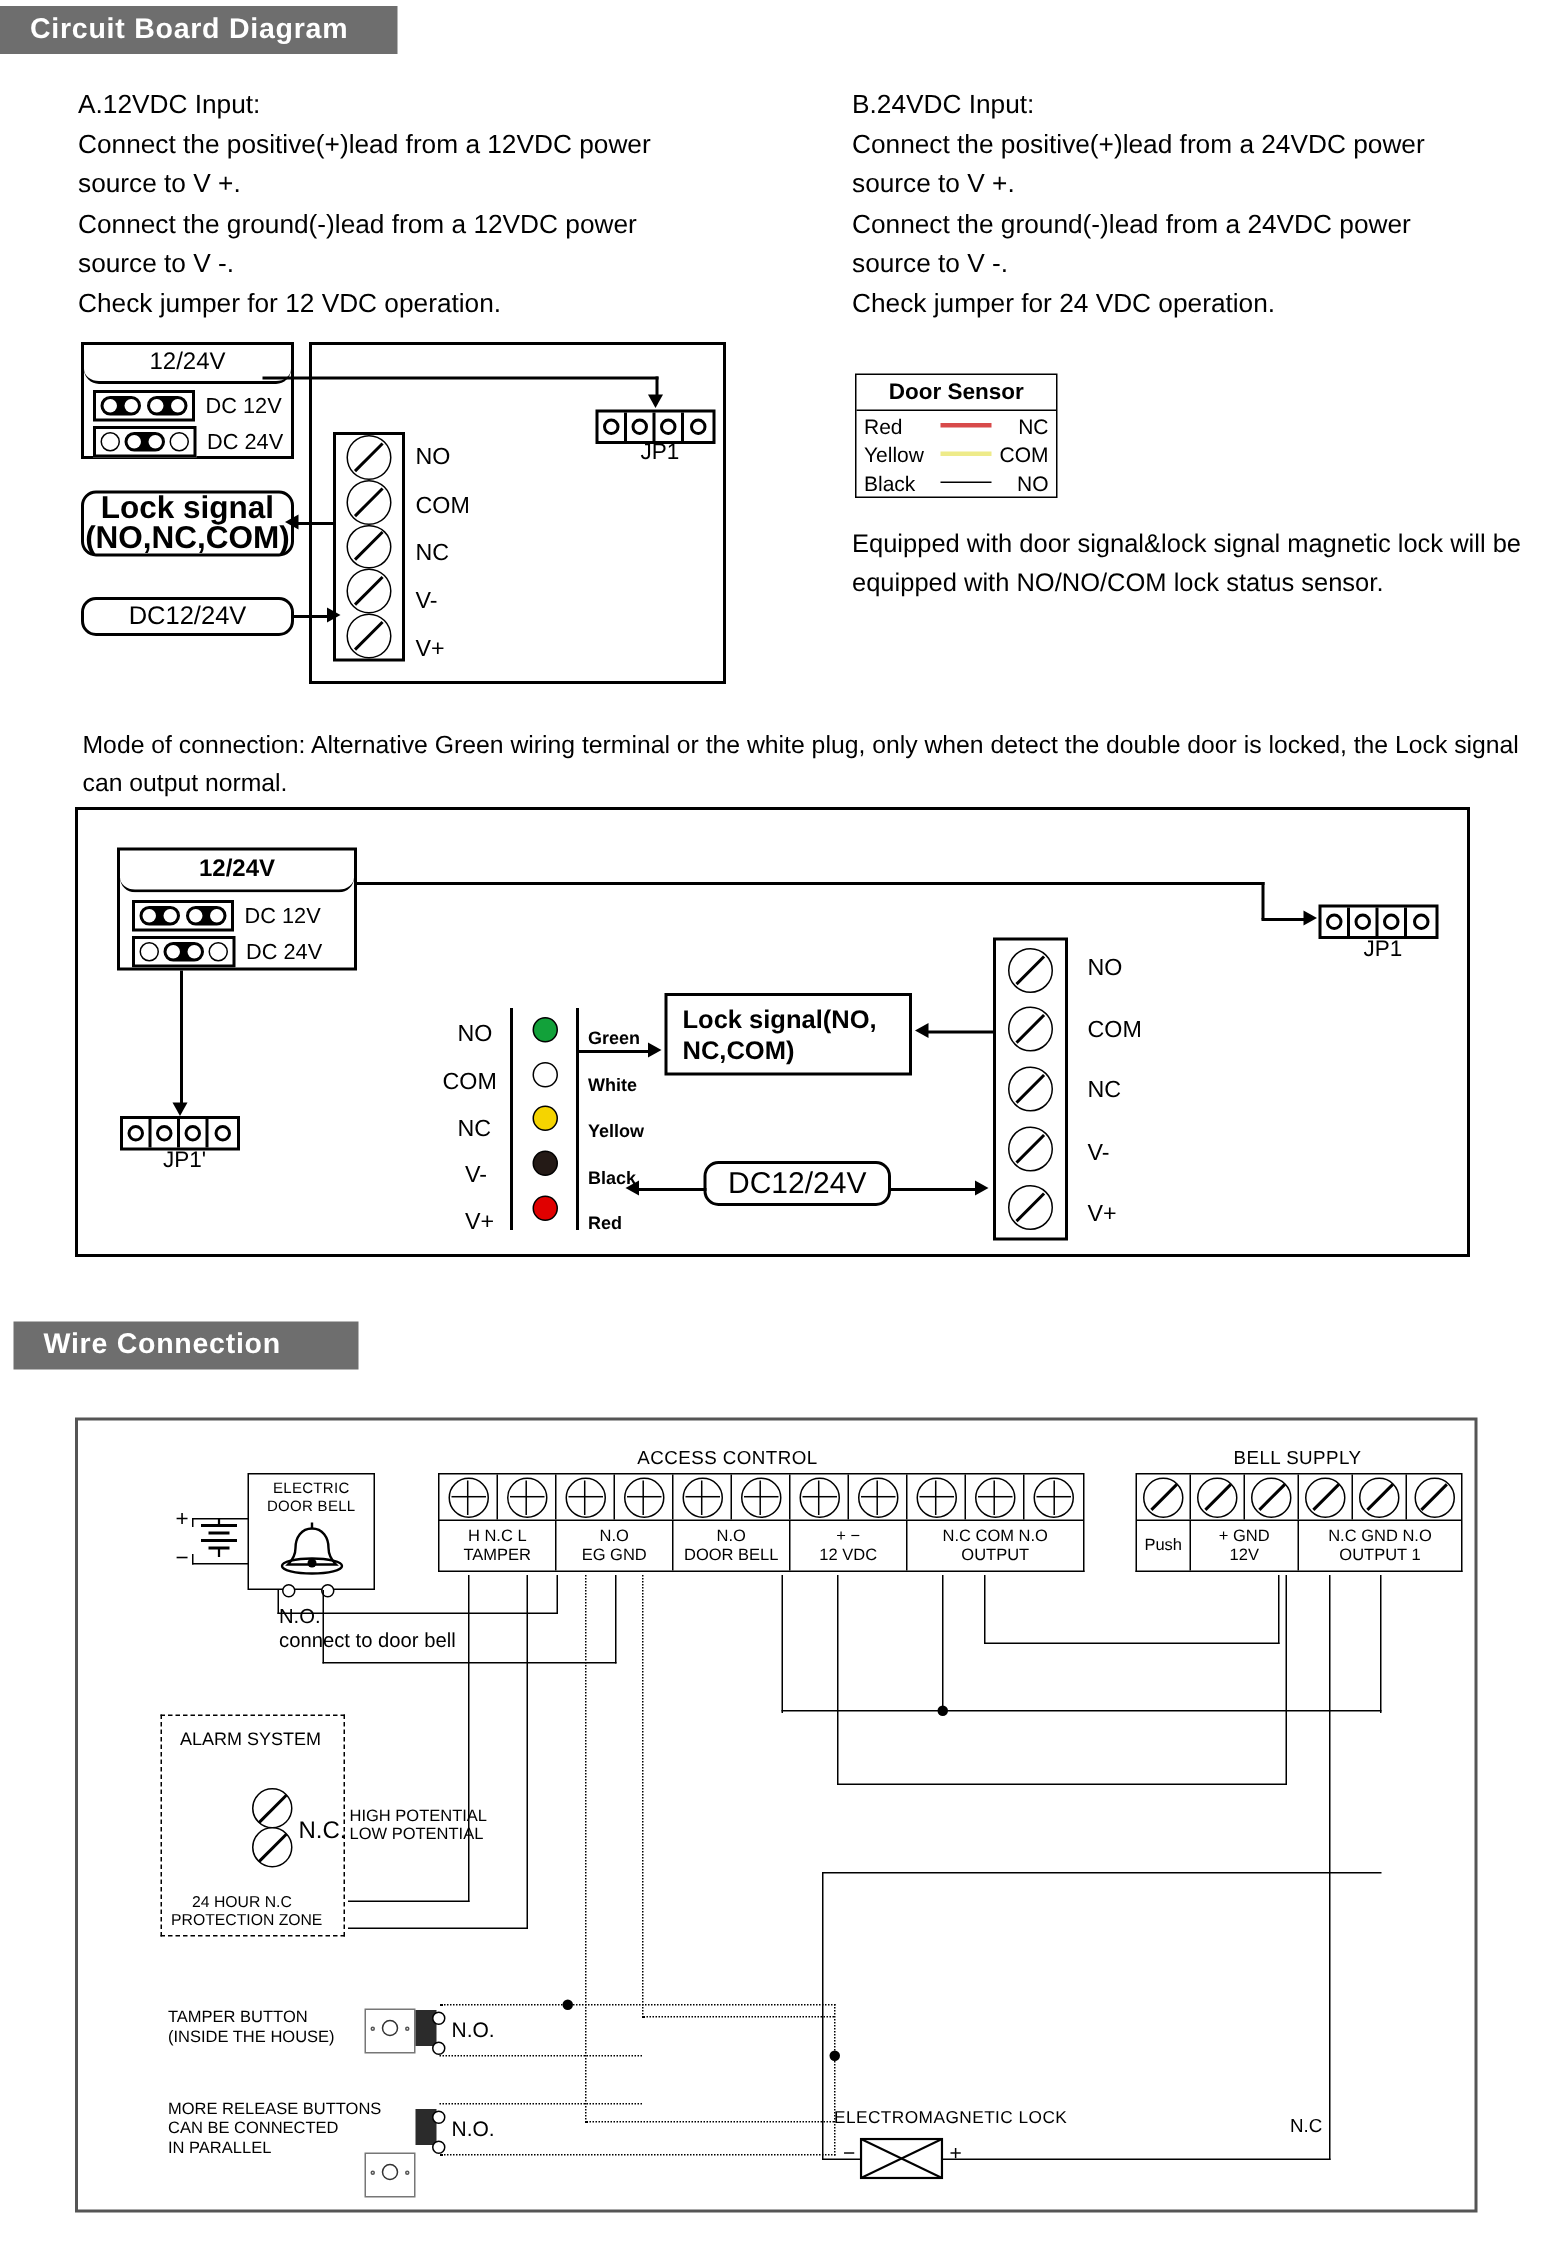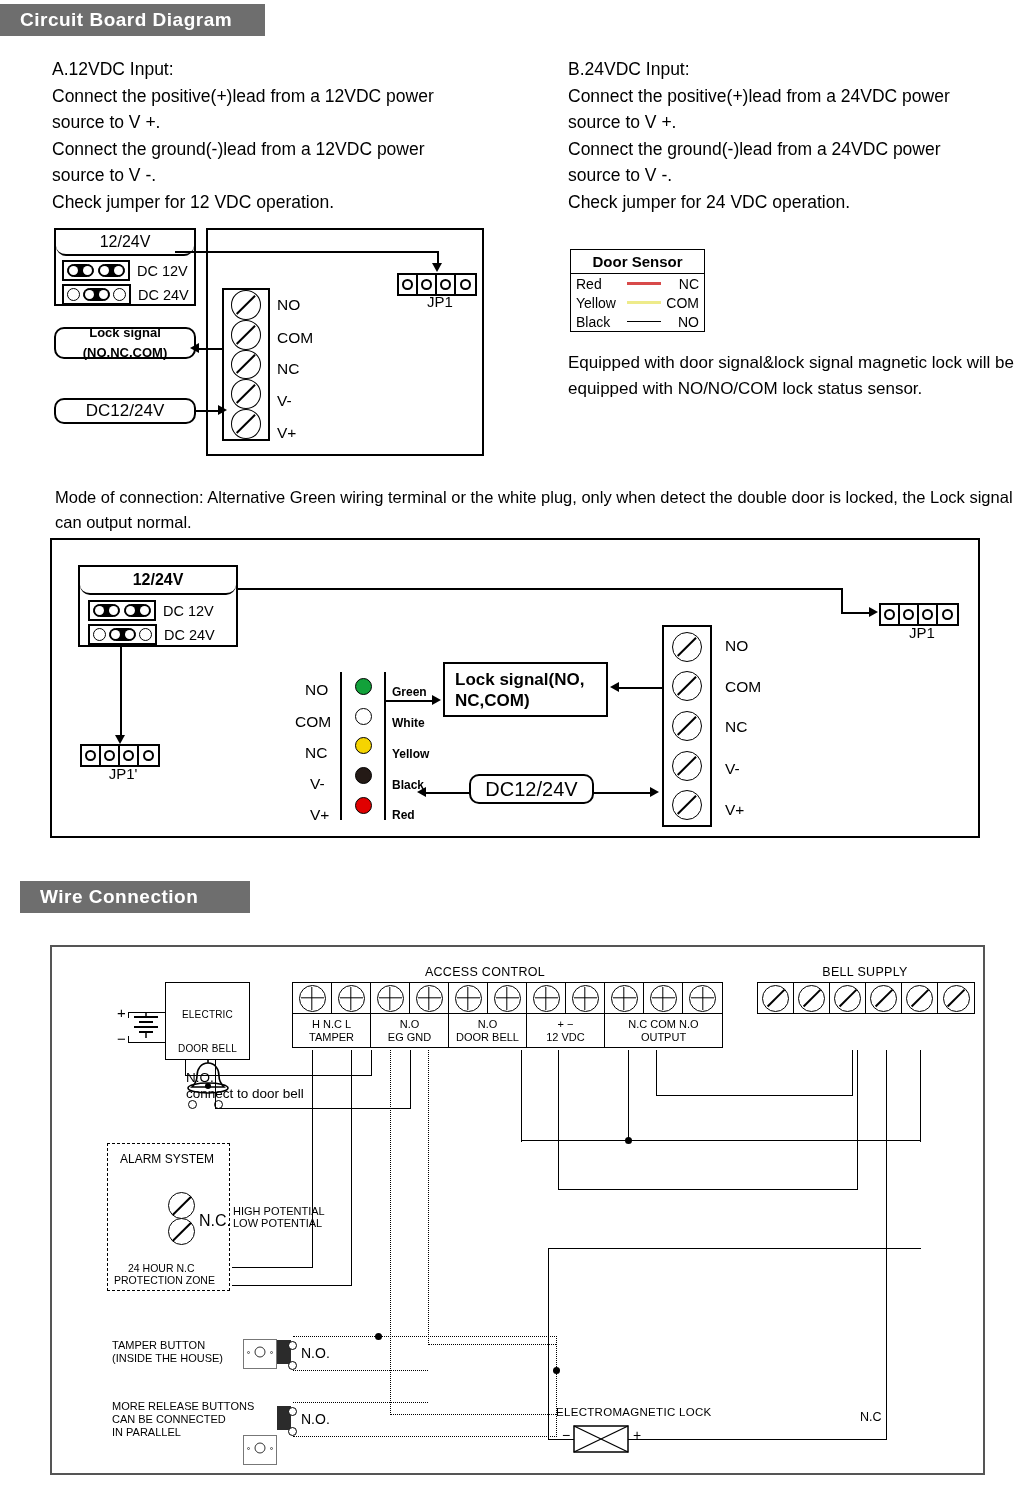--- a/index.html
+++ b/index.html
@@ -5,21 +5,21 @@
 <style>
   html,body{margin:0;padding:0;background:#fff;}
   body{width:1036px;height:1500px;position:relative;
        font-family:"Liberation Sans","DejaVu Sans",sans-serif;color:#000;}
   .abs{position:absolute;}
 
   
   .banner{background:#6e6e6e;color:#fff;font-weight:bold;letter-spacing:.5px;
           display:flex;align-items:center;padding-left:20px;box-sizing:border-box;}
   #banner-circuit{left:0;top:4px;width:265px;height:32px;font-size:19px;}
-  #banner-wire{left:20px;top:881px;width:230px;height:32px;font-size:19px;}
+  #banner-wire{left:9px;top:881px;width:230px;height:32px;font-size:19px;}
 
   
   .intro{font-size:17.5px;line-height:26.5px;white-space:pre-line;}
   #intro-a{left:52px;top:56px;width:470px;}
   #intro-b{left:568px;top:56px;width:475px;}
 
   
   .bx{border:2px solid #000;box-sizing:border-box;background:#fff;}
   .bx-thin{border:1.5px solid #000;box-sizing:border-box;background:#fff;}
   .ctr{display:flex;align-items:center;justify-content:center;text-align:center;border-radius:10px;}
@@ -99,21 +99,21 @@
   .tscrew-x::after{top:50%;left:1px;height:1.4px;width:23px;transform:translateY(-50%);}
   .tscrew-s{width:27px;height:27px;border:1.3px solid #000;border-radius:50%;
             position:relative;box-sizing:border-box;background:#fff;}
   .tscrew-s::after{content:"";position:absolute;left:50%;top:50%;width:24px;height:1.8px;
             background:#000;transform:translate(-50%,-50%) rotate(-45deg);}
   .labrow{display:flex;border:1.3px solid #000;border-top:none;box-sizing:border-box;}
   .labcell{border-right:1.3px solid #000;box-sizing:border-box;font-size:11.5px;
            display:flex;flex-direction:column;align-items:center;justify-content:center;
            line-height:13px;text-align:center;}
   .labcell:last-child{border-right:none;}
-  .sml{font-size:10px;line-height:12px;letter-spacing:.2px;margin-top:22px;}
+  .sml{font-size:10px;line-height:12px;letter-spacing:.2px;}
   .sml2{font-size:11px;line-height:13px;}
 
   .dashbox{border:1.6px dashed #000;box-sizing:border-box;background:#fff;}
   .dotline-h{border-top:1.6px dotted #000;position:absolute;}
   .dotline-v{border-left:1.6px dotted #000;position:absolute;}
   .node{width:7px;height:7px;border-radius:50%;background:#000;position:absolute;}
 
   .relbtn{border:1.3px solid #777;background:#fff;box-sizing:border-box;position:relative;}
   .relbtn .rc{position:absolute;left:50%;top:42%;width:11px;height:11px;
               border:1.3px solid #333;border-radius:50%;transform:translate(-50%,-50%);
@@ -166,21 +166,21 @@
         <span style="width:3px"></span>
         <span class="pill"></span>
         <span style="width:3px"></span>
         <span class="pin"></span>
       </div>
       <span class="pinlabel">DC 24V</span>
     </div>
   </div>
 </div>
 
-<div class="abs bx ctr" style="left:54px;top:327px;width:142px;height:32px;font-weight:bold;font-size:13px;white-space:pre-line;line-height:20px;">
+<div class="abs bx ctr" style="left:54px;top:327px;width:142px;height:44px;font-weight:bold;font-size:21px;white-space:pre-line;line-height:20px;">
   <span>Lock signal
 (NO,NC,COM)</span>
 </div>
 
 <div class="abs bx ctr" style="left:54px;top:398px;width:142px;height:26px;font-size:17px;">
   <span>DC12/24V</span>
 </div>
 
 <div class="abs screwcol" style="left:222px;top:288px;width:48px;height:153px;">
   <div class="screw"></div>
@@ -474,20 +474,33 @@
     <div class="tcell" style="width:36px;">
         <span class="tscrew-s"></span>
       </div>
     <div class="tcell" style="width:36px;">
         <span class="tscrew-s"></span>
       </div>
     <div class="tcell" style="width:36px;">
         <span class="tscrew-s"></span>
       </div>
   </div>
+  <div class="labrow" style="height:34px;">
+    <div class="labcell" style="width:36px;">
+      <span class="sml2">Push</span>
+    </div>
+    <div class="labcell" style="width:72px;">
+      <span class="sml2">+        GND</span>
+      <span class="sml2">12V</span>
+    </div>
+    <div class="labcell" style="width:108px;">
+      <span class="sml2">N.C  GND  N.O</span>
+      <span class="sml2">OUTPUT 1</span>
+    </div>
+  </div>
 </div>
 
 <div class="abs ln-thin-v" style="left:185px;top:1060px;height:16px;"></div>
 <div class="abs ln-thin-h" style="left:185px;top:1075px;width:187px;"></div>
 <div class="abs ln-thin-v" style="left:371px;top:1050px;height:26px;"></div>
 <div class="abs ln-thin-v" style="left:215px;top:1060px;height:49px;"></div>
 <div class="abs ln-thin-h" style="left:215px;top:1108px;width:196px;"></div>
 <div class="abs ln-thin-v" style="left:410px;top:1050px;height:59px;"></div>
 
 <div class="abs ln-thin-v" style="left:312px;top:1050px;height:218px;"></div>

